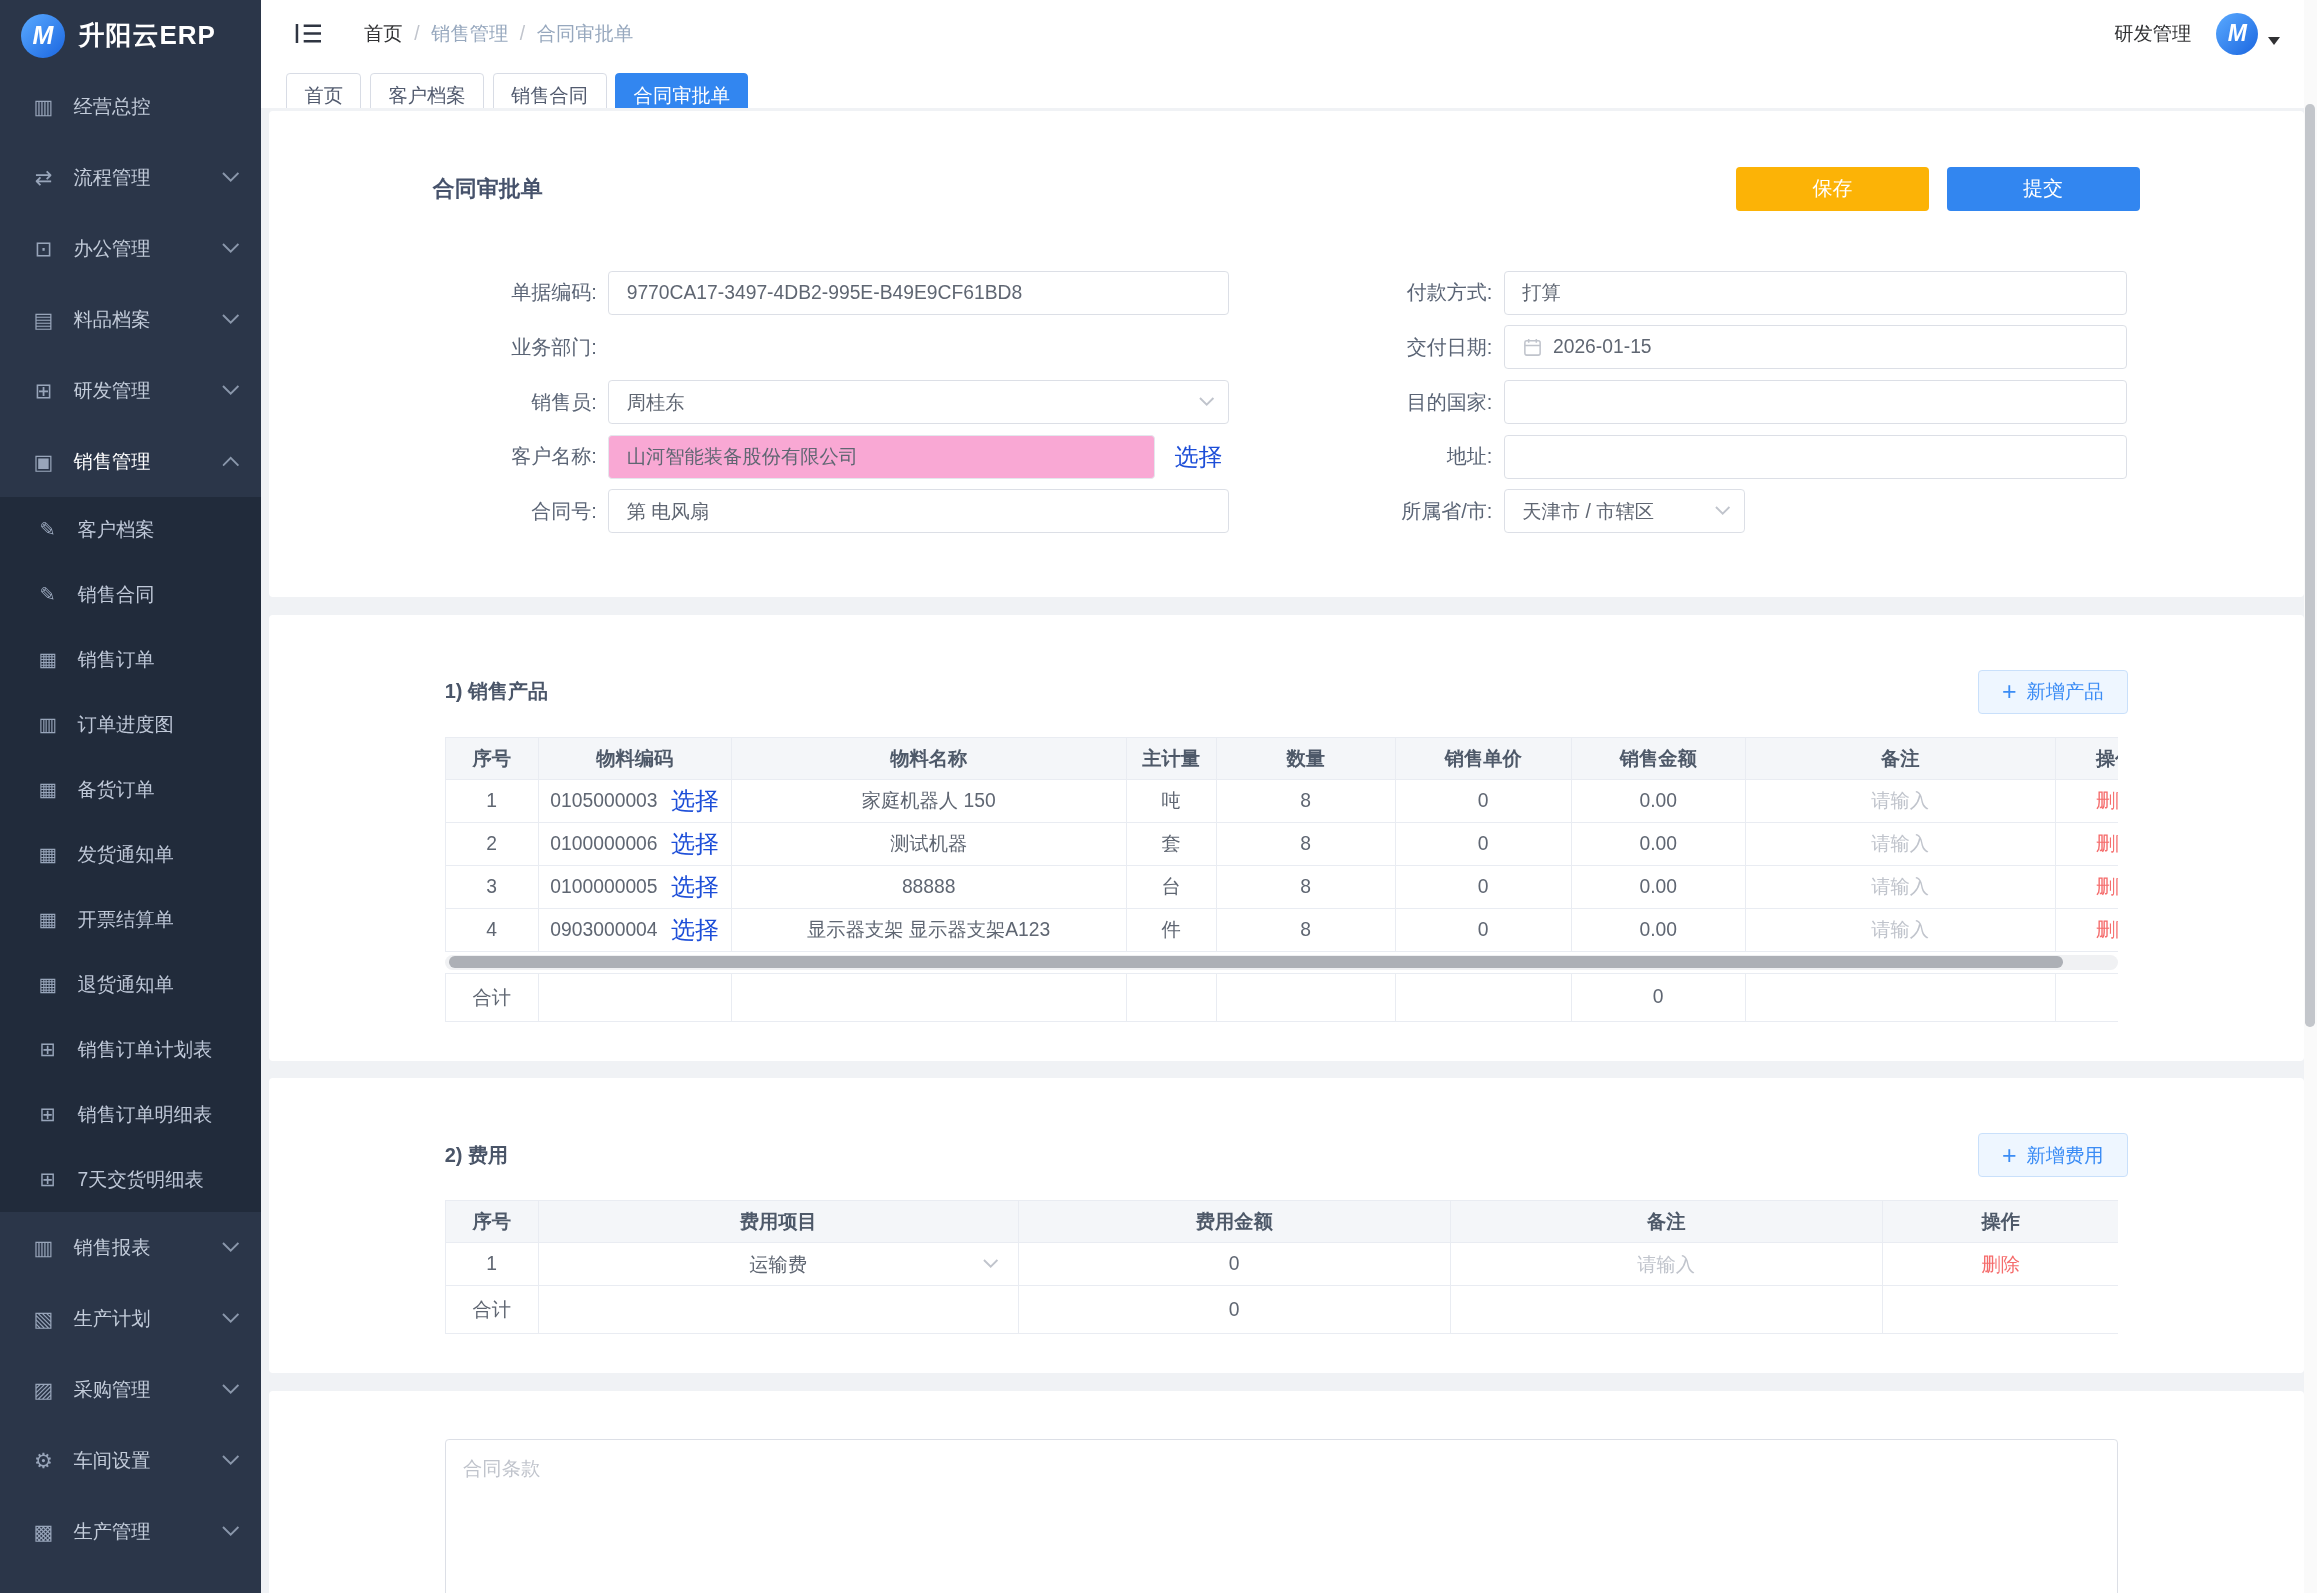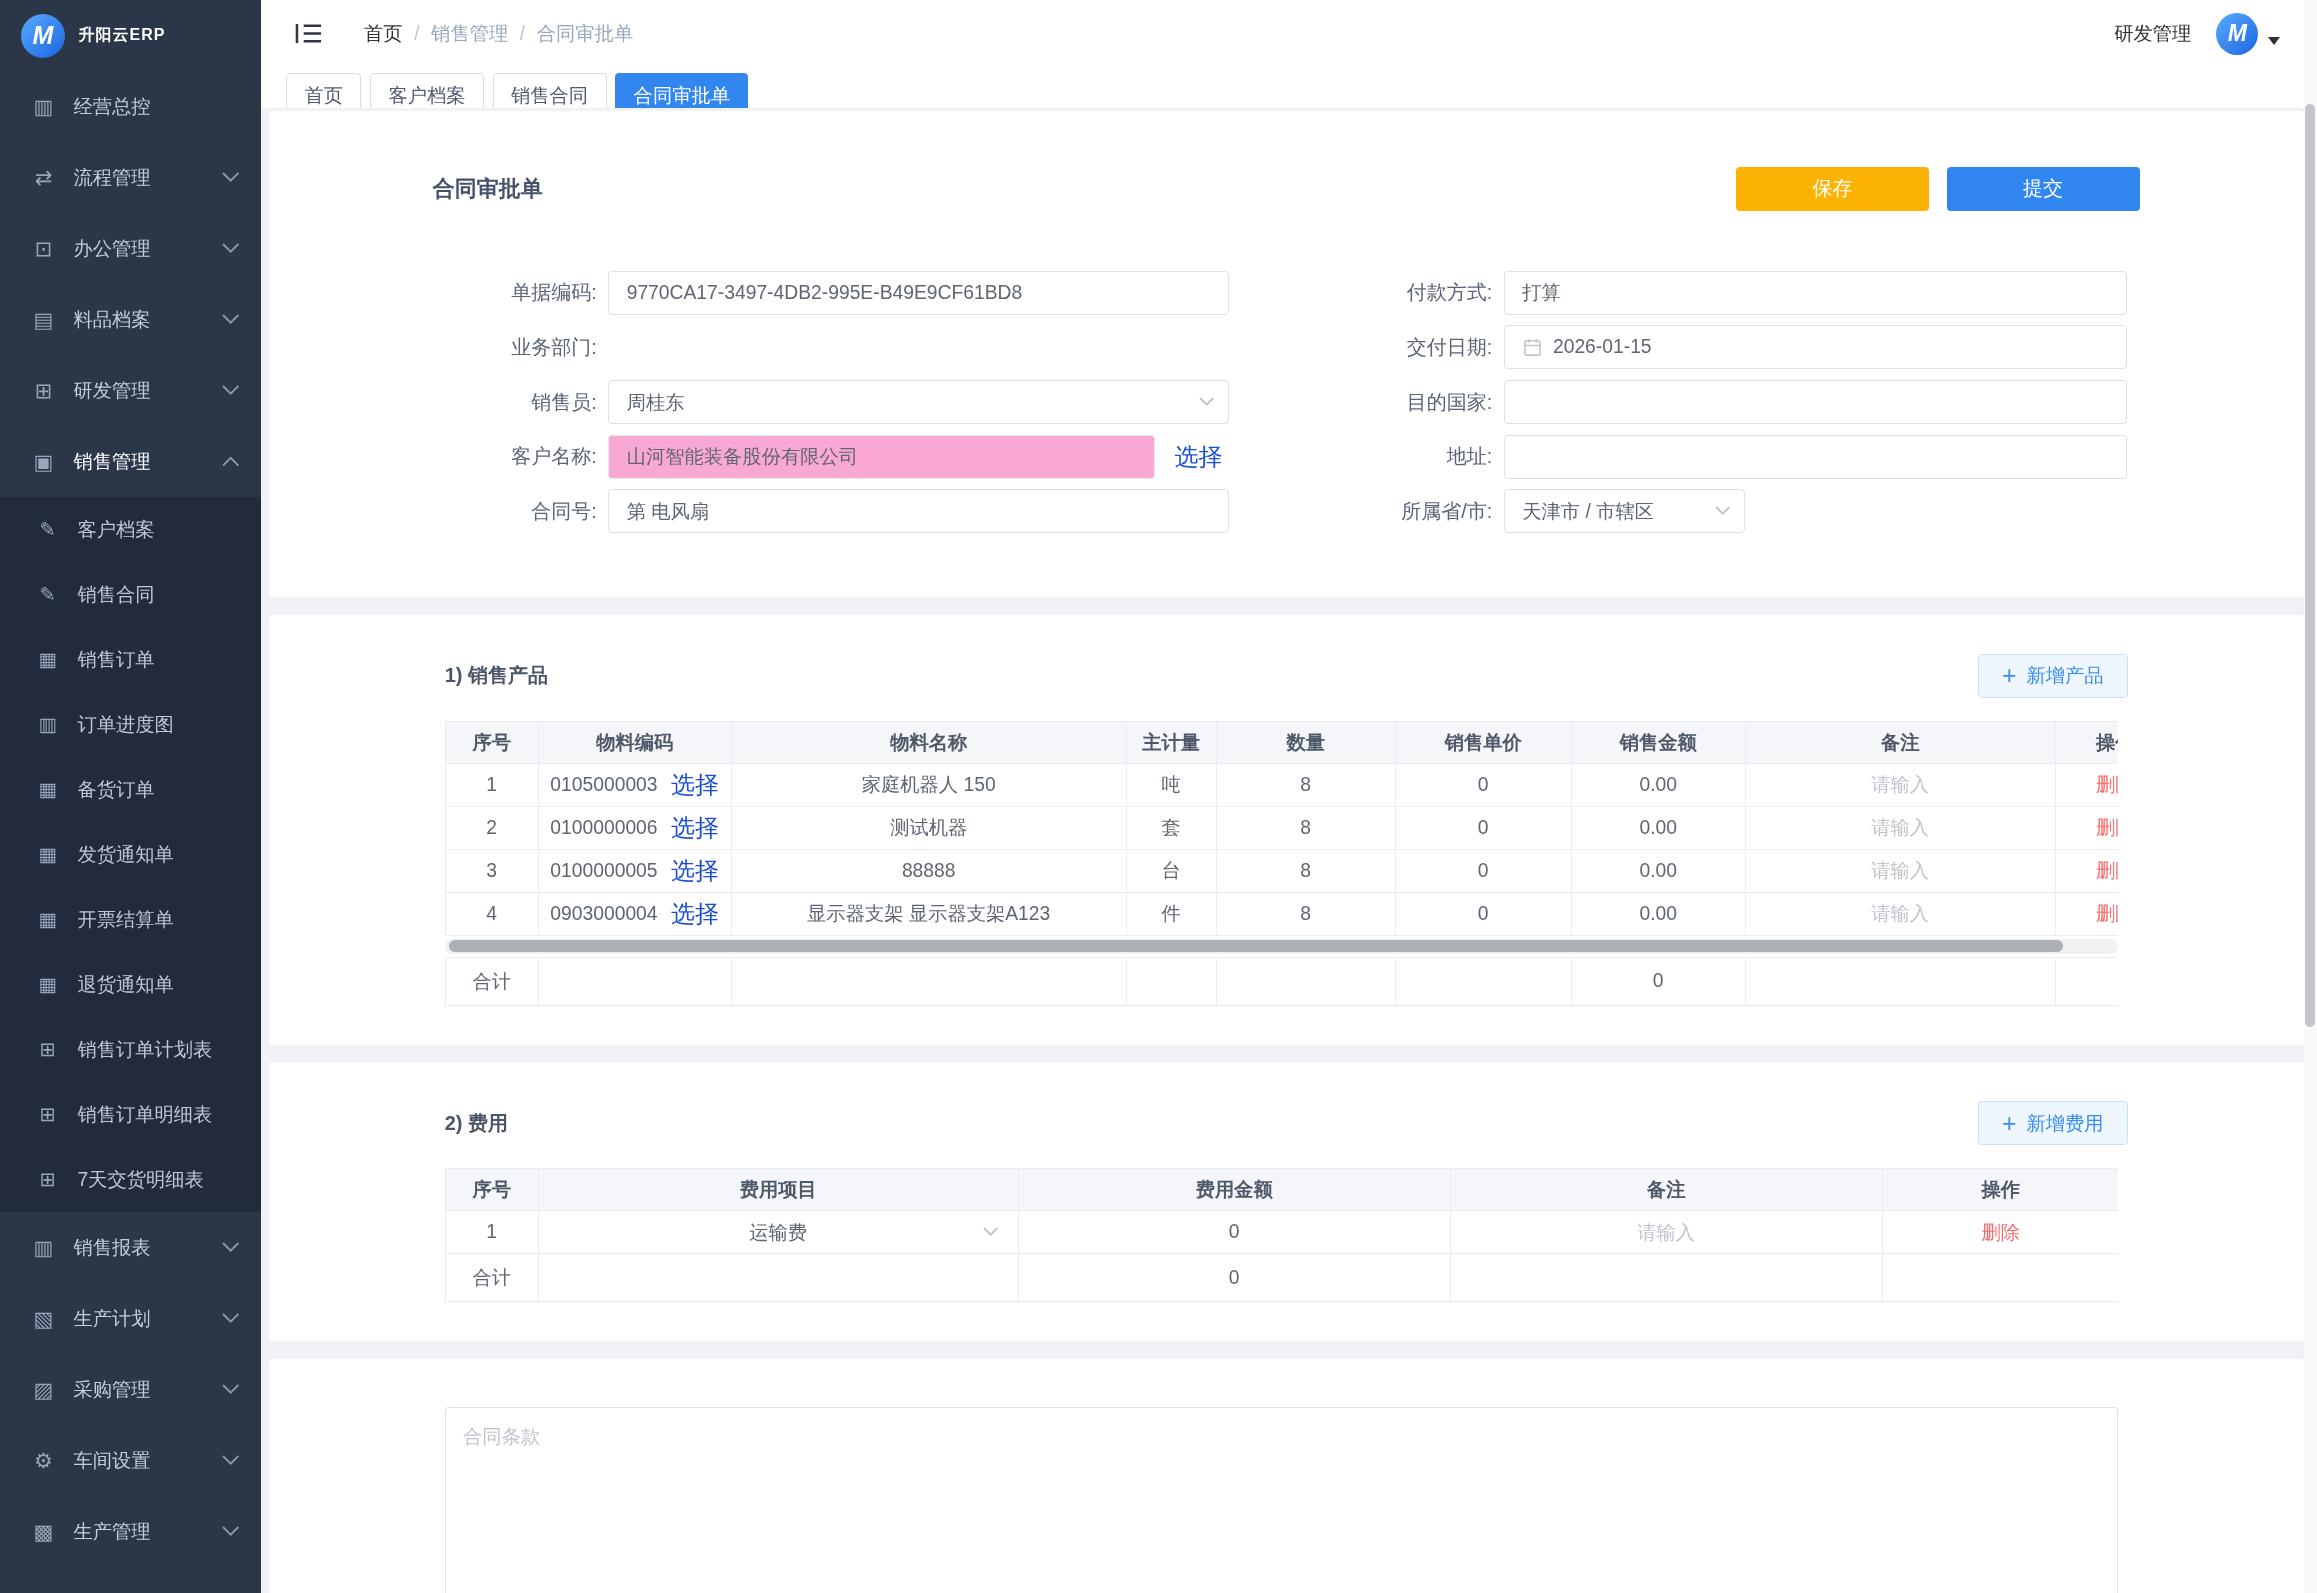--- a/index.html
+++ b/index.html
@@ -5,21 +5,21 @@
   *{margin:0;padding:0;box-sizing:border-box}
   html,body{width:2317px;height:1593px;overflow:hidden;background:#f0f2f5;
     font-family:"Liberation Sans","DejaVu Sans",sans-serif;}
   .screen{position:relative;width:2317px;height:1593px;display:flex;overflow:hidden}
 
   
   .sidebar{width:261px;height:100%;background:#2b3649;flex-shrink:0;overflow:hidden}
   .logo-row{height:71px;display:flex;align-items:center;padding-left:21px;gap:13.5px}
   .logo-badge{width:44px;height:44px;border-radius:50%;background:linear-gradient(135deg,#5aaaff,#1b66e0);
     color:#fff;display:flex;align-items:center;justify-content:center;font-weight:bold;font-style:italic;font-size:25px}
-  .logo-text{color:#fff;font-size:16px;font-weight:bold;letter-spacing:1px}
+  .logo-text{color:#fff;font-size:26px;font-weight:bold;letter-spacing:1px}
   .mitem{height:71px;display:flex;align-items:center;padding:0 21px 0 29px;color:#c3ccda;font-size:19.3px;cursor:pointer}
   .mitem.active{color:#fff}
   .micon{width:29px;margin-right:15.4px;font-size:21px;color:#98a5ba;text-align:center;flex-shrink:0}
   .mlabel{flex:1;white-space:nowrap;overflow:hidden}
   .chev{width:19.3px;display:flex;justify-content:center}
   .chev svg{display:block}
   .chev.up svg{transform:rotate(180deg)}
   .submenu{background:#212b3b}
   .sitem{height:65px;display:flex;align-items:center;padding-left:33px;color:#bfc8d8;font-size:19.3px;cursor:pointer}
   .sitem .micon{font-size:19.3px}
@@ -66,21 +66,21 @@
     padding:0 17.4px;font-size:19.3px;color:#5f6672;position:relative}
   .field.disabled{background:#f9a8d4;border-color:#e4e7ed}
   .ph{color:#c0c4cc}
   .ddchev{position:absolute;right:13.5px;display:flex}
   .w-l{width:621px}.w-r{width:623px}.w-cust{width:547px}.w-prov{width:241px}
   .link{color:#1d4ed8;font-size:24px;cursor:pointer;text-decoration:none;white-space:nowrap}
   .field-link{margin-left:19.3px}
   .cal-icon{margin-right:9.7px;display:flex}
 
   
-  .sec-card{padding:0 176px 39px}
+  .sec-card{padding:16px 176px 39px}
   .sec-head{padding-top:39px;display:flex;justify-content:space-between;align-items:center}
   .sec-title{font-size:20px;color:#4a5568}
   .add-btn{height:44px;padding:0 23px;border:1px solid #c9e0fb;background:#eef6ff;color:#3b8cf5;font-size:19.3px;
     border-radius:3.9px;display:flex;align-items:center;gap:9.7px;cursor:pointer}
   .add-plus{font-size:25px;line-height:1}
   .tbl-wrap{width:1673px;overflow:hidden;margin-top:23px}
   table{border-collapse:collapse;table-layout:fixed}
   .tbl-products{width:1728px}
   .tbl-fees{width:1672px}
   th,td{border:1px solid #e9ecf2;font-size:19.3px;color:#5f6672;text-align:center;overflow:hidden;white-space:nowrap}

